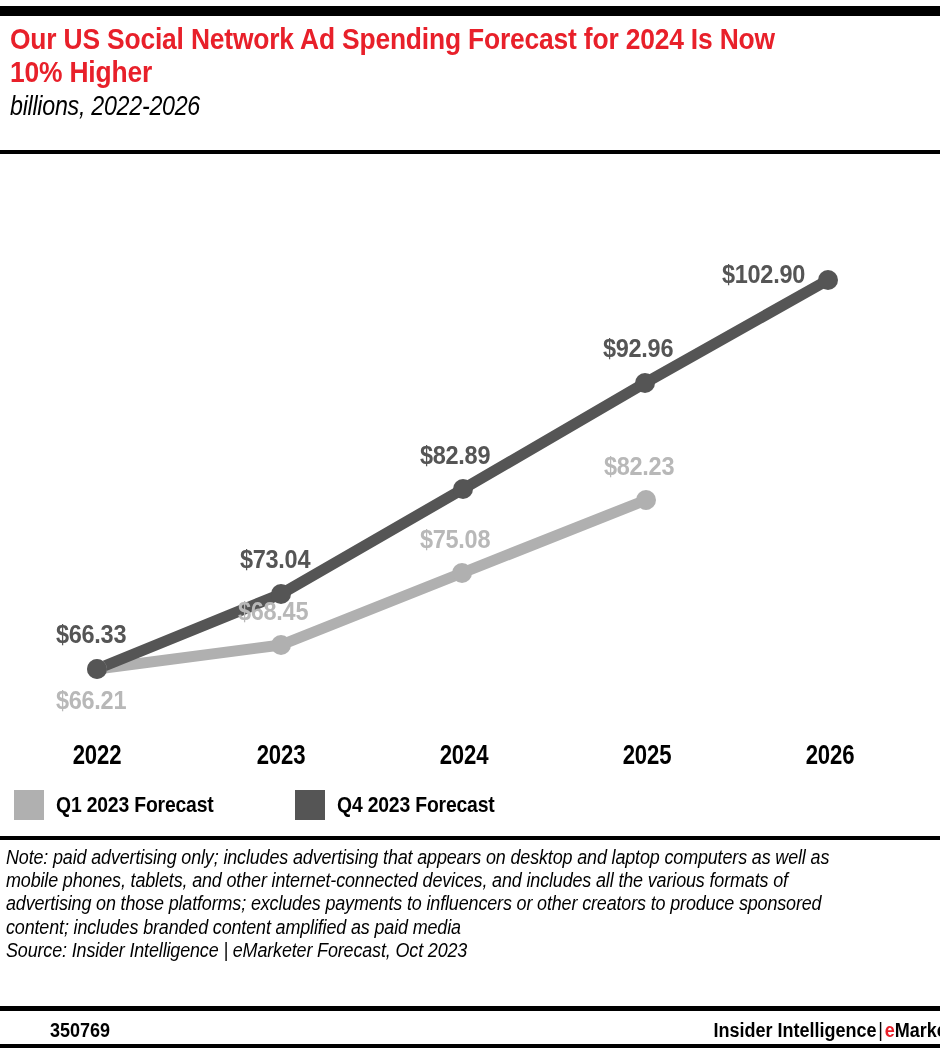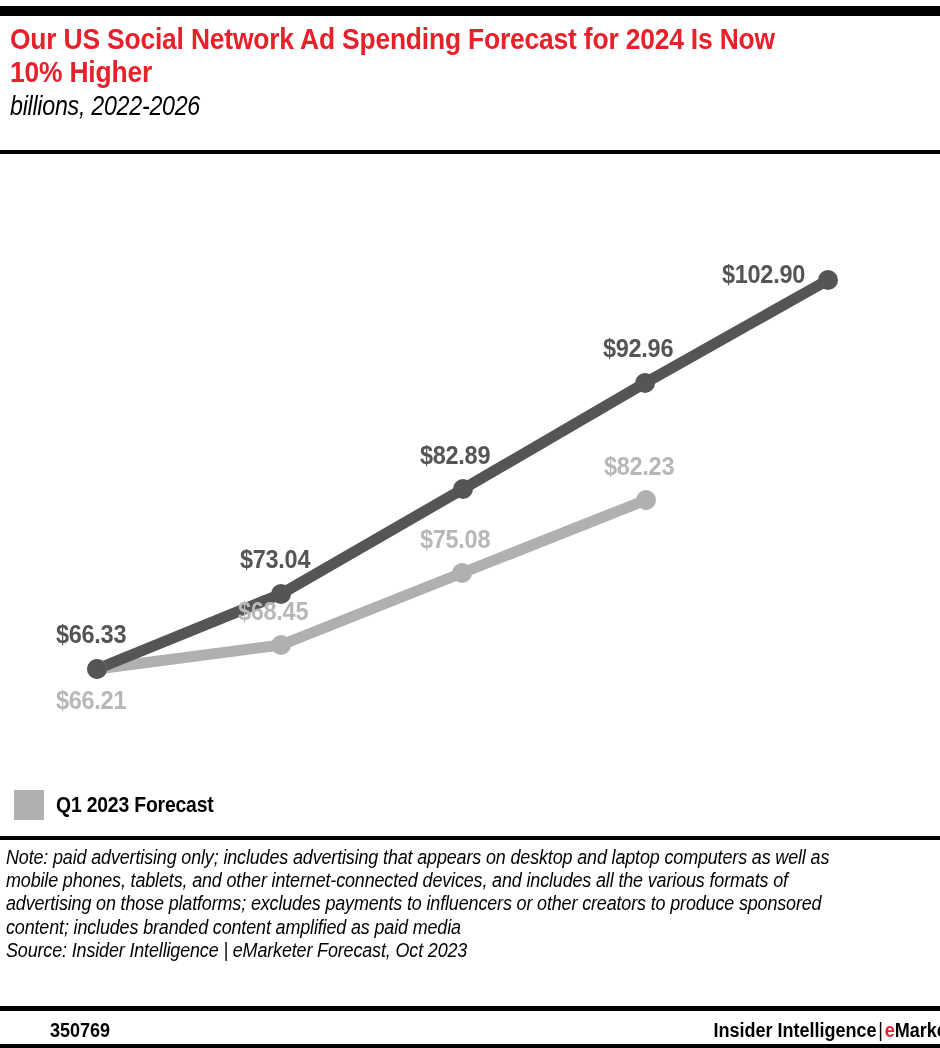--- a/index.html
+++ b/index.html
@@ -117,27 +117,38 @@
     <div class="dlabel dark-txt" style="left:420px; top:281px;">$82.89</div>
     <div class="dlabel dark-txt" style="left:603px; top:174px;">$92.96</div>
     <div class="dlabel dark-txt" style="left:722px; top:100px;">$102.90</div>
 
     <div class="dlabel light-txt" style="left:56px;  top:526px;">$66.21</div>
     <div class="dlabel light-txt" style="left:238px; top:437px;">$68.45</div>
     <div class="dlabel light-txt" style="left:420px; top:365px;">$75.08</div>
     <div class="dlabel light-txt" style="left:604px; top:292px;">$82.23</div>
   </div>
 
+  <div class="xaxis">
+    <div class="xtick" style="left:97px;">2022</div>
+    <div class="xtick" style="left:281px;">2023</div>
+    <div class="xtick" style="left:464px;">2024</div>
+    <div class="xtick" style="left:647px;">2025</div>
+    <div class="xtick" style="left:830px;">2026</div>
+  </div>
 
   <div class="legend">
     <div class="lg-item">
       <span class="sw sw-light"></span>
       <span class="lg-label">Q1 2023 Forecast</span>
     </div>
     <div class="lg-gap"></div>
+    <div class="lg-item">
+      <span class="sw sw-dark"></span>
+      <span class="lg-label">Q4 2023 Forecast</span>
+    </div>
   </div>
 
   <div class="rule-note"></div>
 
   <div class="note">
     <p>Note: paid advertising only; includes advertising that appears on desktop and laptop computers as well as mobile phones, tablets, and other internet-connected devices, and includes all the various formats of advertising on those platforms; excludes payments to influencers or other creators to produce sponsored content; includes branded content amplified as paid media</p>
     <p>Source: Insider Intelligence | eMarketer Forecast, Oct 2023</p>
   </div>
 
   <div class="rule-footer"></div>

